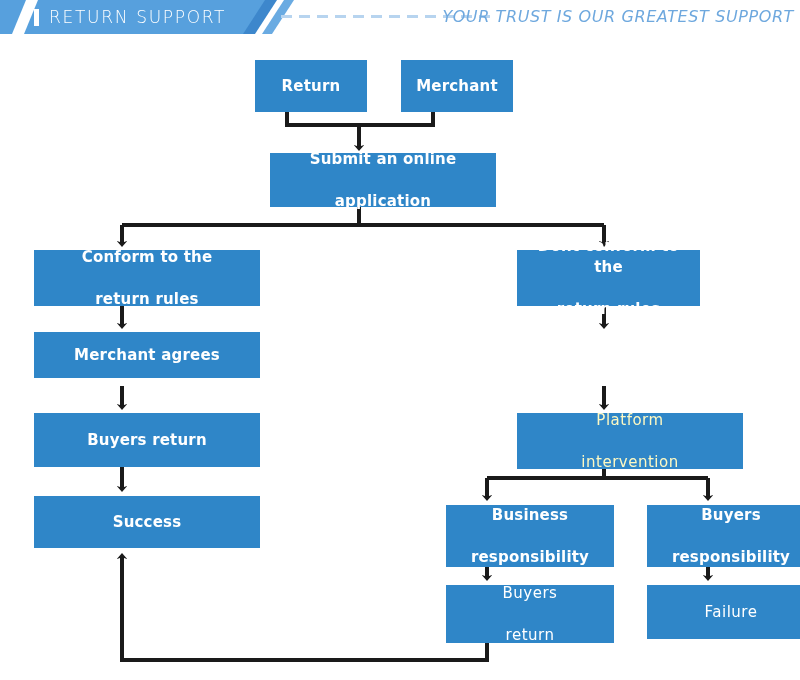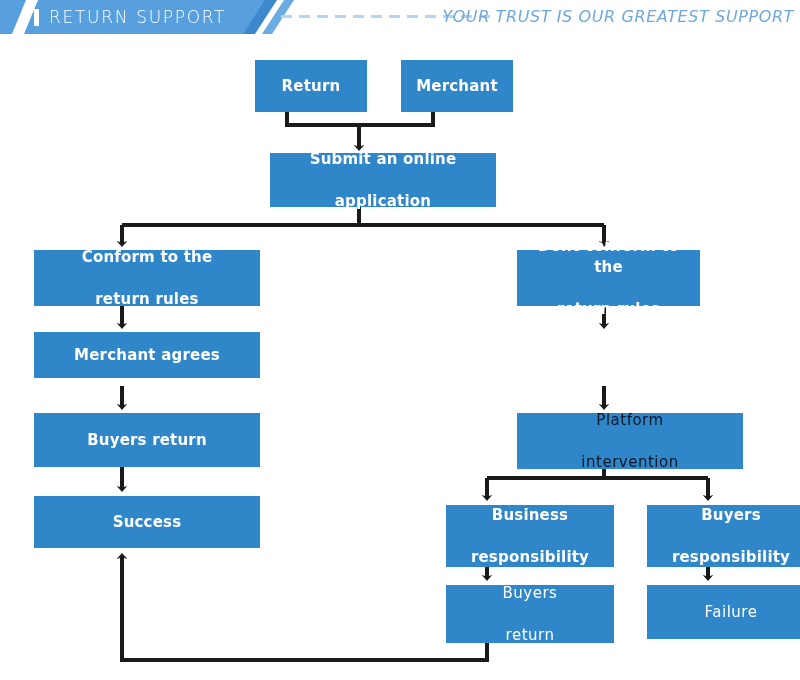--- a/index.html
+++ b/index.html
@@ -107,21 +107,21 @@
     font-weight: bold;
     line-height: 21px;
     padding: 0 4px;
     letter-spacing: 0.2px;
     margin-left: 24px;
   }
   .node.light {
     font-weight: 400;
     letter-spacing: 0.5px;
   }
-  .node.dark-text { color: #0f172a; }
+  .node.dark-text { color: #fef9c3; }
   .node span { display: block; width: 100%; }
 </style>
 </head>
 <body>
 
 <div id="page">
 
   <div id="header">
     <div class="banner-main"></div>
     <div class="banner-slash"></div>

